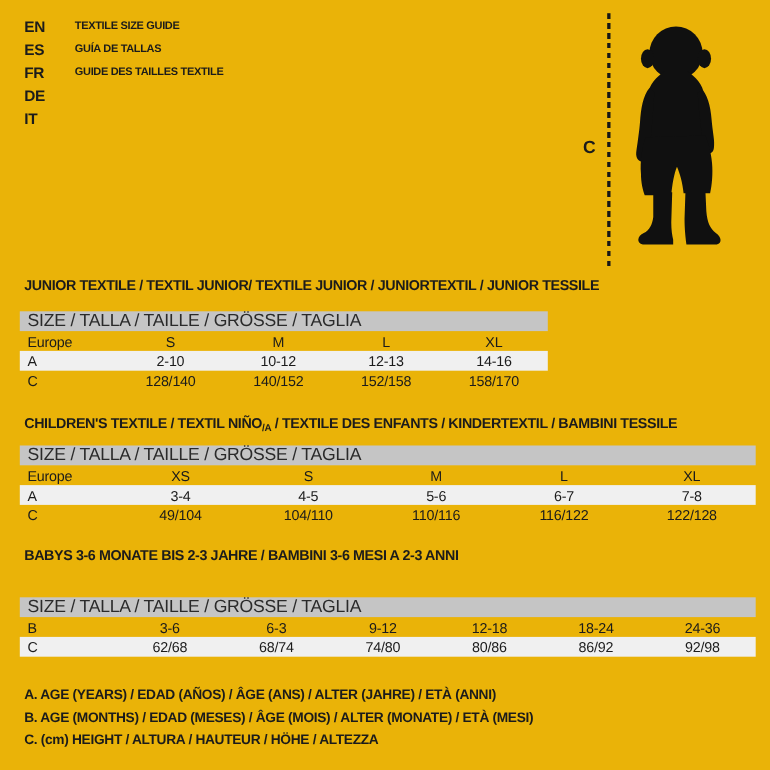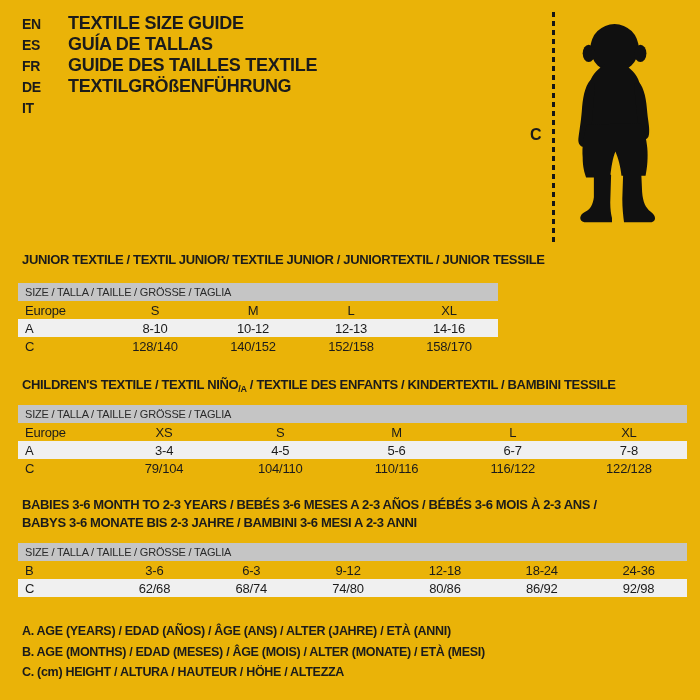--- a/index.html
+++ b/index.html
@@ -13,55 +13,56 @@
     color: #1b1b1b;
     overflow: hidden;
   }
 
   
   .lang-list { position: absolute; left: 22px; top: 13px; }
   .lang-row { display: flex; height: 21px; align-items: center; }
   .lang-code {
     width: 46px; font-weight: bold; font-size: 14px; letter-spacing: -0.3px;
   }
-  .lang-label { font-weight: bold; font-size: 18px; letter-spacing: -0.3px; }
+  .lang-label { font-weight: bold; font-size: 10px; letter-spacing: -0.3px; }
 
   
   .measure-line {
     position: absolute; left: 552px; top: 12px;
     width: 3px; height: 232px;
     background: repeating-linear-gradient(to bottom, #161616 0 5px, transparent 5px 9px);
   }
   .measure-label {
     position: absolute; left: 530px; top: 126px;
     font-weight: bold; font-size: 16px;
   }
   .silhouette { position: absolute; left: 562px; top: 8px; width: 112px; height: 238px; }
   .silhouette path, .silhouette circle, .silhouette ellipse { fill: #101010; }
 
   
   .tbl-title {
     position: absolute; left: 22px;
     font-weight: bold; font-size: 13px; letter-spacing: -0.35px;
     white-space: nowrap;
+    text-align: center;
   }
   .t1-title { top: 252px; }
   .t2-title { top: 377px; }
   .t3-title { top: 496px; line-height: 17.5px; }
   .subsc { font-size: 9px; vertical-align: -3px; font-weight: bold; }
 
   
   .table-block { position: absolute; left: 18px; }
   .tb1 { top: 283px; width: 480px; }
   .tb2 { top: 405px; width: 669px; }
   .tb3 { top: 543px; width: 669px; }
   .size-bar {
     height: 18px; line-height: 18px;
     background: #c5c5c5; color: #2a2a2a;
-    font-size: 11px; padding-left: 7px; letter-spacing: -0.2px;
+    font-size: 16px; padding-left: 7px; letter-spacing: -0.2px;
   }
   .row { display: grid; height: 18px; align-items: center; }
   .tb1 .row { grid-template-columns: 88px repeat(4, 1fr); }
   .tb2 .row { grid-template-columns: 88px repeat(5, 1fr); }
   .tb3 .row { grid-template-columns: 88px repeat(6, 1fr); }
   .row.alt { background: #f0f0f0; }
   .cell { text-align: center; font-size: 13px; letter-spacing: -0.2px; }
   .cell.label { text-align: left; padding-left: 7px; }
 
   
@@ -84,21 +85,20 @@
     <div class="lang-row">
       <span class="lang-code">ES</span>
       <span class="lang-label">GUÍA DE TALLAS</span>
     </div>
     <div class="lang-row">
       <span class="lang-code">FR</span>
       <span class="lang-label">GUIDE DES TAILLES TEXTILE</span>
     </div>
     <div class="lang-row">
       <span class="lang-code">DE</span>
-      <span class="lang-label">TEXTILGRÖßENFÜHRUNG</span>
     </div>
     <div class="lang-row">
       <span class="lang-code">IT</span>
     </div>
   </div>
 
   <div class="measure-line"></div>
   <div class="measure-label">C</div>
   <svg class="silhouette" viewBox="0 0 130 245" xmlns="http://www.w3.org/2000/svg">
     <circle cx="61" cy="31" r="28"></circle>
@@ -117,21 +117,21 @@
     <div class="size-bar">SIZE / TALLA / TAILLE / GRÖSSE / TAGLIA</div>
     <div class="row">
       <div class="cell label">Europe</div>
       <div class="cell">S</div>
       <div class="cell">M</div>
       <div class="cell">L</div>
       <div class="cell">XL</div>
     </div>
     <div class="row alt">
       <div class="cell label">A</div>
-      <div class="cell">8-10</div>
+      <div class="cell">2-10</div>
       <div class="cell">10-12</div>
       <div class="cell">12-13</div>
       <div class="cell">14-16</div>
     </div>
     <div class="row">
       <div class="cell label">C</div>
       <div class="cell">128/140</div>
       <div class="cell">140/152</div>
       <div class="cell">152/158</div>
       <div class="cell">158/170</div>
@@ -154,30 +154,29 @@
     <div class="row alt">
       <div class="cell label">A</div>
       <div class="cell">3-4</div>
       <div class="cell">4-5</div>
       <div class="cell">5-6</div>
       <div class="cell">6-7</div>
       <div class="cell">7-8</div>
     </div>
     <div class="row">
       <div class="cell label">C</div>
-      <div class="cell">79/104</div>
+      <div class="cell">49/104</div>
       <div class="cell">104/110</div>
       <div class="cell">110/116</div>
       <div class="cell">116/122</div>
       <div class="cell">122/128</div>
     </div>
   </div>
 
   <div class="tbl-title t3-title">
-    <div>BABIES 3-6 MONTH TO 2-3 YEARS / BEBÉS 3-6 MESES A 2-3 AÑOS / BÉBÉS 3-6 MOIS À 2-3 ANS /</div>
     <div>BABYS 3-6 MONATE BIS 2-3 JAHRE / BAMBINI 3-6 MESI A 2-3 ANNI</div>
   </div>
   <div class="table-block tb3">
     <div class="size-bar">SIZE / TALLA / TAILLE / GRÖSSE / TAGLIA</div>
     <div class="row">
       <div class="cell label">B</div>
       <div class="cell">3-6</div>
       <div class="cell">6-3</div>
       <div class="cell">9-12</div>
       <div class="cell">12-18</div>

